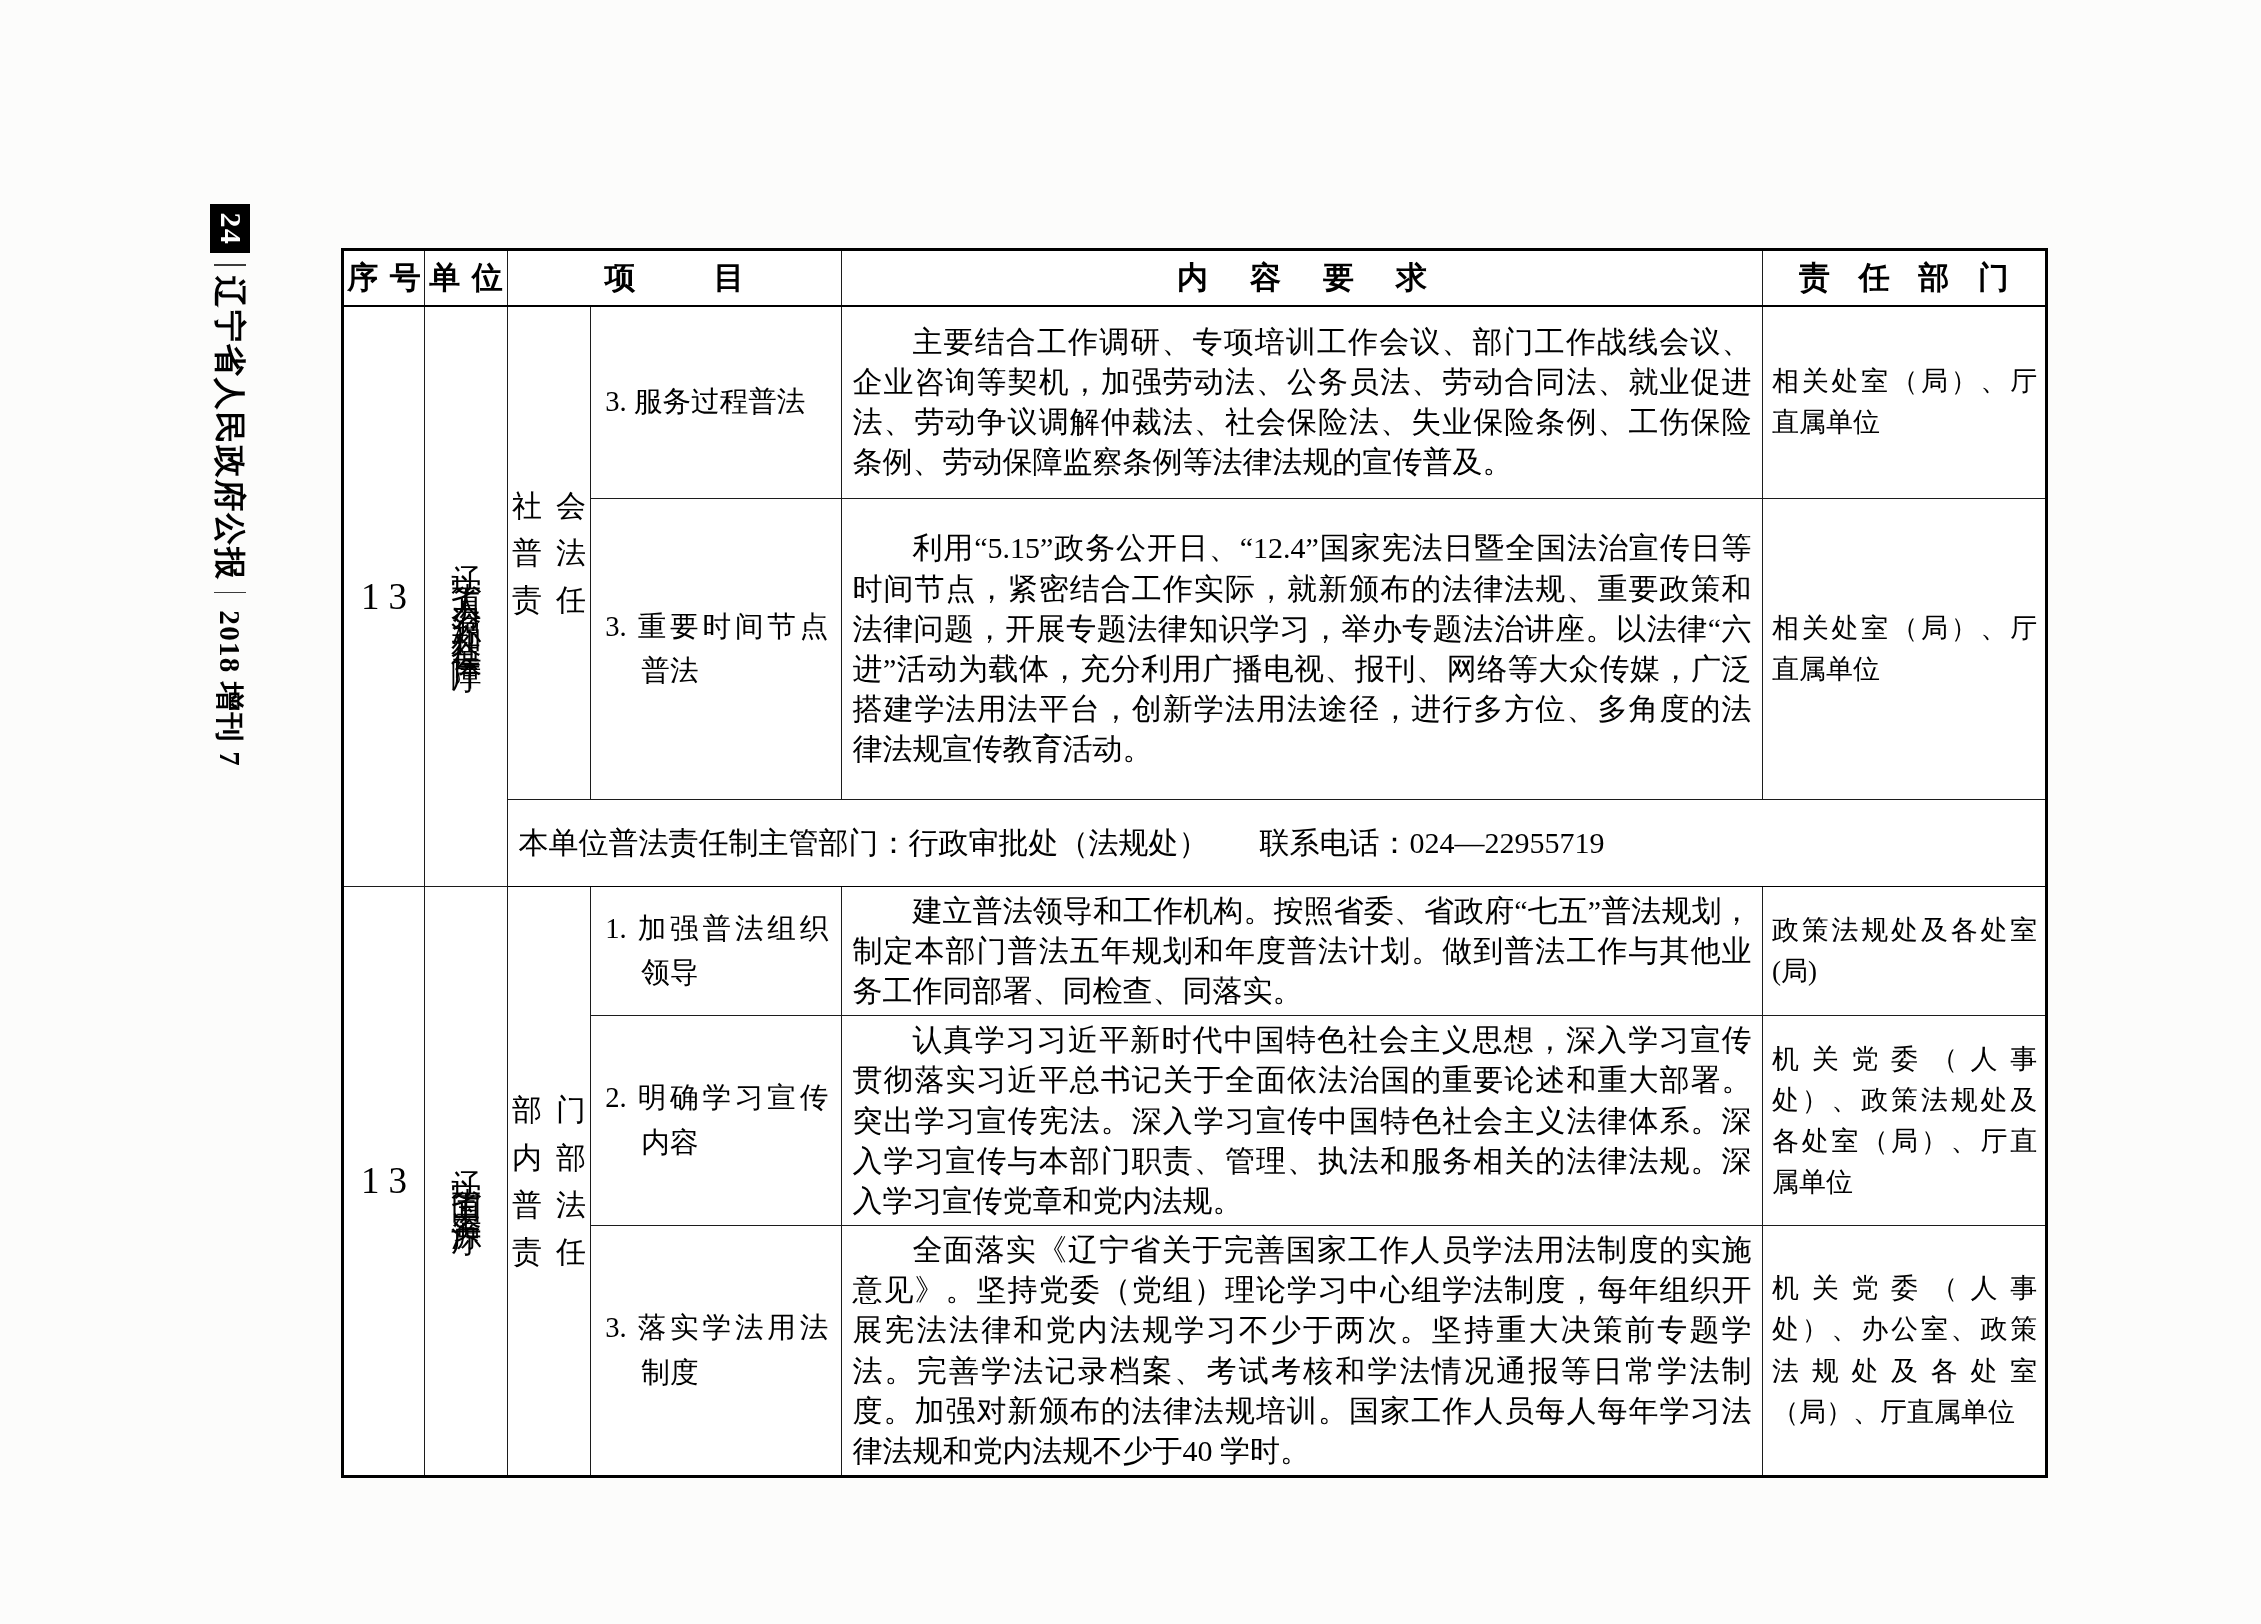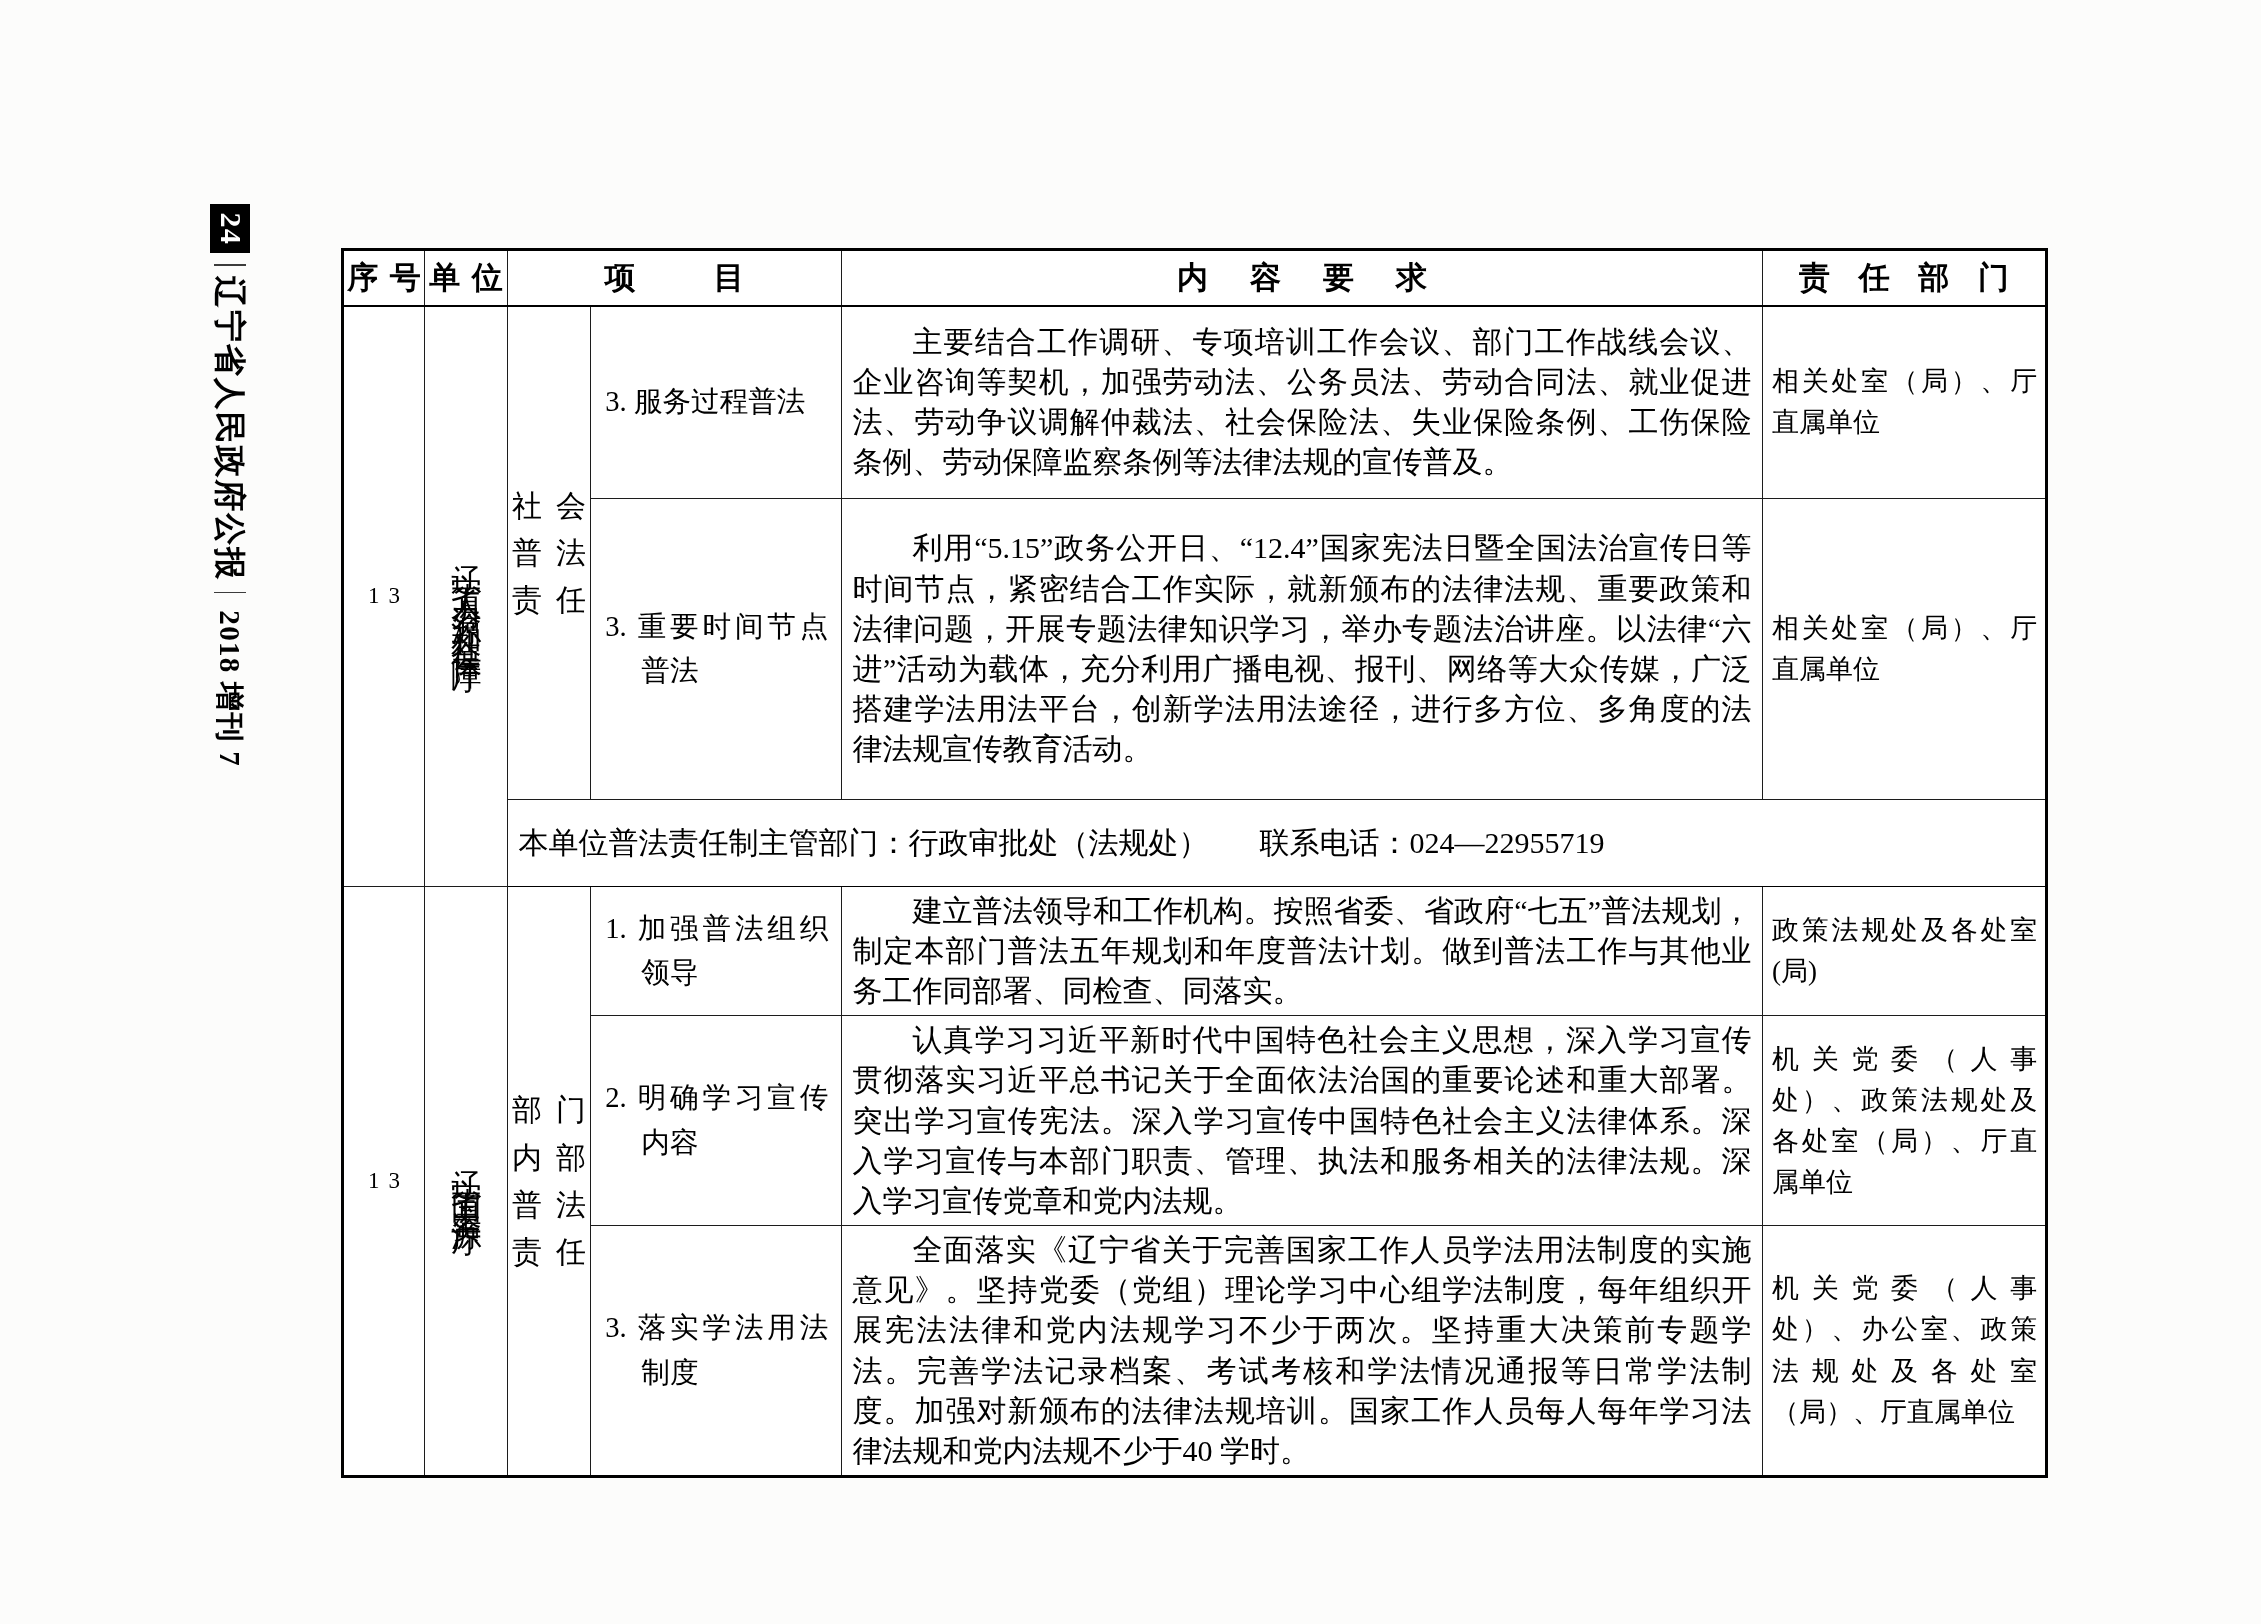--- a/index.html
+++ b/index.html
@@ -73,21 +73,21 @@
   }
   .hsp { display: inline-block; }
   .ls-s  { letter-spacing: 11.7px; margin-right: -11.7px; }
   .ls-m  { letter-spacing: 28.6px; margin-right: -28.6px; }
   .ls-l  { letter-spacing: 42px; margin-right: -42px; }
   .ls-xl { letter-spacing: 78px; margin-right: -78px; }
 
   
   .idx {
     text-align: center;
-    font-size: 23px;
+    font-size: 37px;
     letter-spacing: 9px;
     text-indent: 9px;
   }
 
   
   td.unit-td { text-align: center; }
   .unit-v {
     display: inline-block;
     writing-mode: vertical-rl;
     text-orientation: upright;

